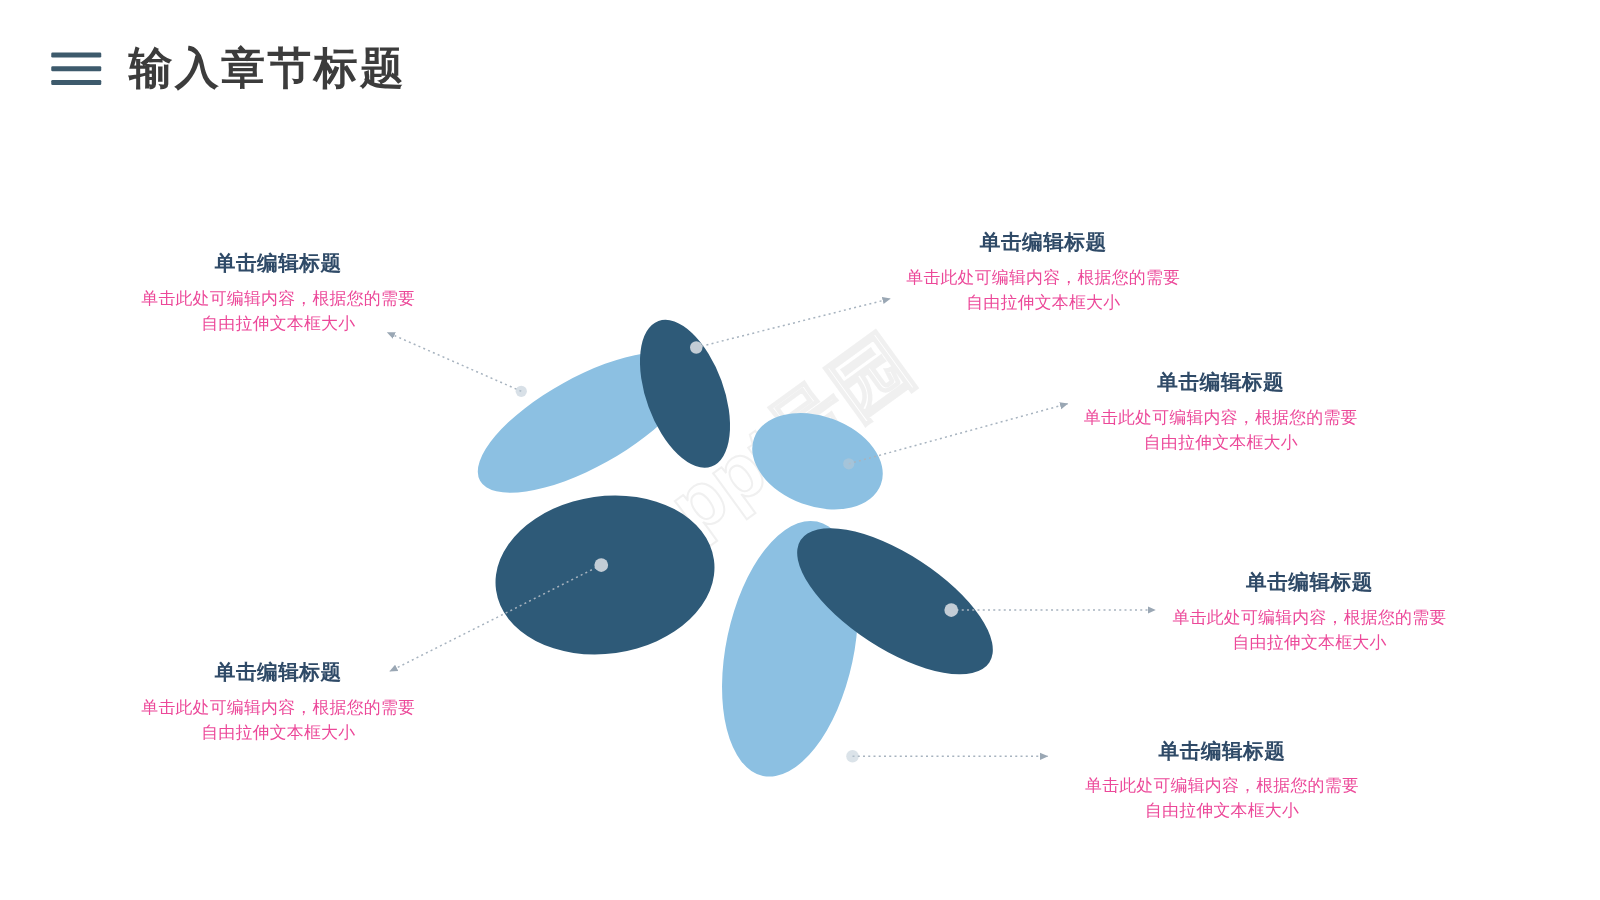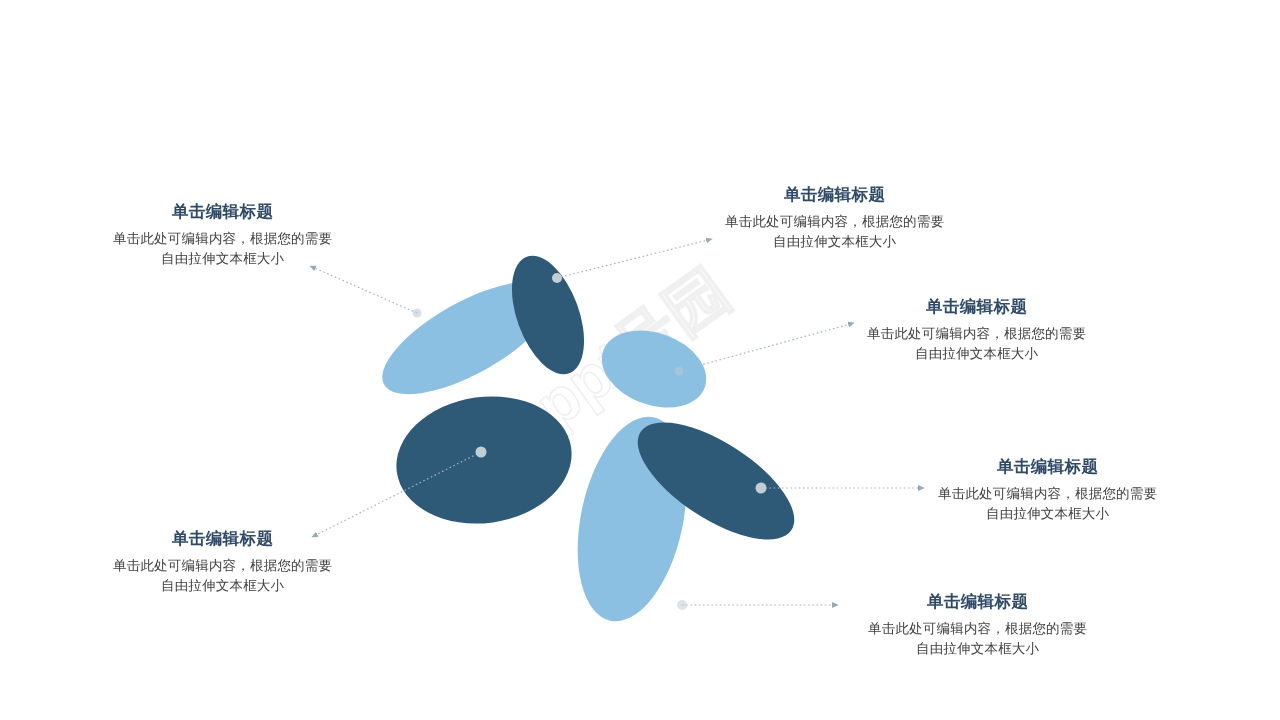--- a/index.html
+++ b/index.html
@@ -75,41 +75,49 @@
   .callout .c-title {
     font-size: 16.5px;
     font-weight: bold;
     color: #2f4a67;
     line-height: 22px;
     letter-spacing: 0.4px;
     margin-bottom: 7px;
   }
   .callout .c-body {
     font-size: 13.5px;
-    color: #404040;
+    color: #ec4899;
     line-height: 20px;
     letter-spacing: 0.2px;
   }
   .callout .c-body .l2 {
     display: block;
   }
 
   
   #callout-1 { left: 113px; top: 200px; }  
   #callout-2 { left: 725px; top: 183px; }  
   #callout-3 { left: 867px; top: 295px; }  
   #callout-4 { left: 938px; top: 455px; }  
   #callout-5 { left: 868px; top: 590px; }  
   #callout-6 { left: 113px; top: 527px; }  
 </style>
 </head>
 <body>
 
 <div id="slide">
 
+  <div id="header">
+    <div id="header-mark">
+      <div class="bar b1"></div>
+      <div class="bar b2"></div>
+      <div class="bar b3"></div>
+    </div>
+    <div id="header-title">输入章节标题</div>
+  </div>
 
   <svg id="diagram" viewBox="0 0 1280 720" width="1280" height="720">
     <defs>
       <marker id="arrowhead" markerWidth="7" markerHeight="7" refX="6" refY="3.5" orient="auto" markerUnits="userSpaceOnUse">
         <path d="M0,0.6 L6.6,3.5 L0,6.4 Z" fill="#9aa7b4"></path>
       </marker>
     </defs>
 
     <g>
       <text x="645" y="365" transform="rotate(-36 645 365)" font-family="'Liberation Sans', sans-serif" font-size="62" font-weight="bold" fill="#ffffff" stroke="#f0f0f0" stroke-width="1.6" text-anchor="middle" opacity="0.95">ppt号园</text>

